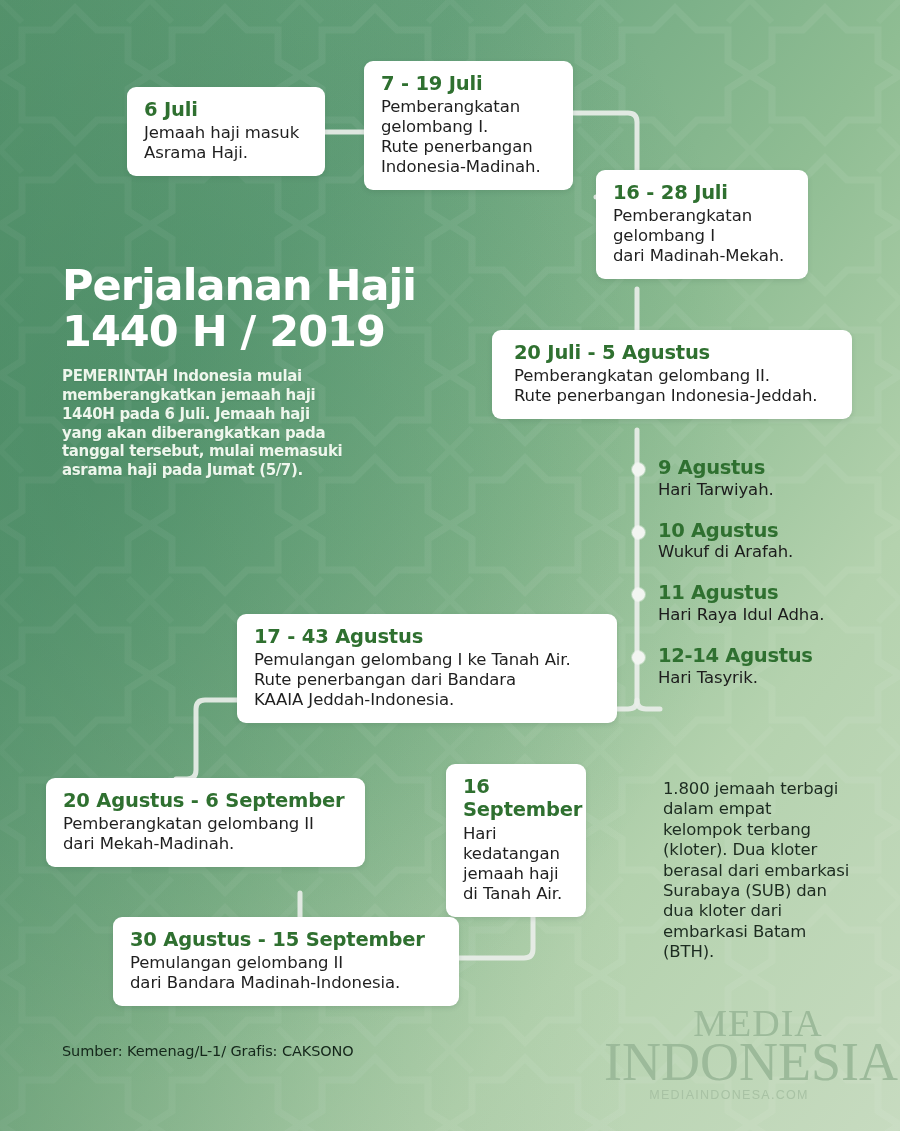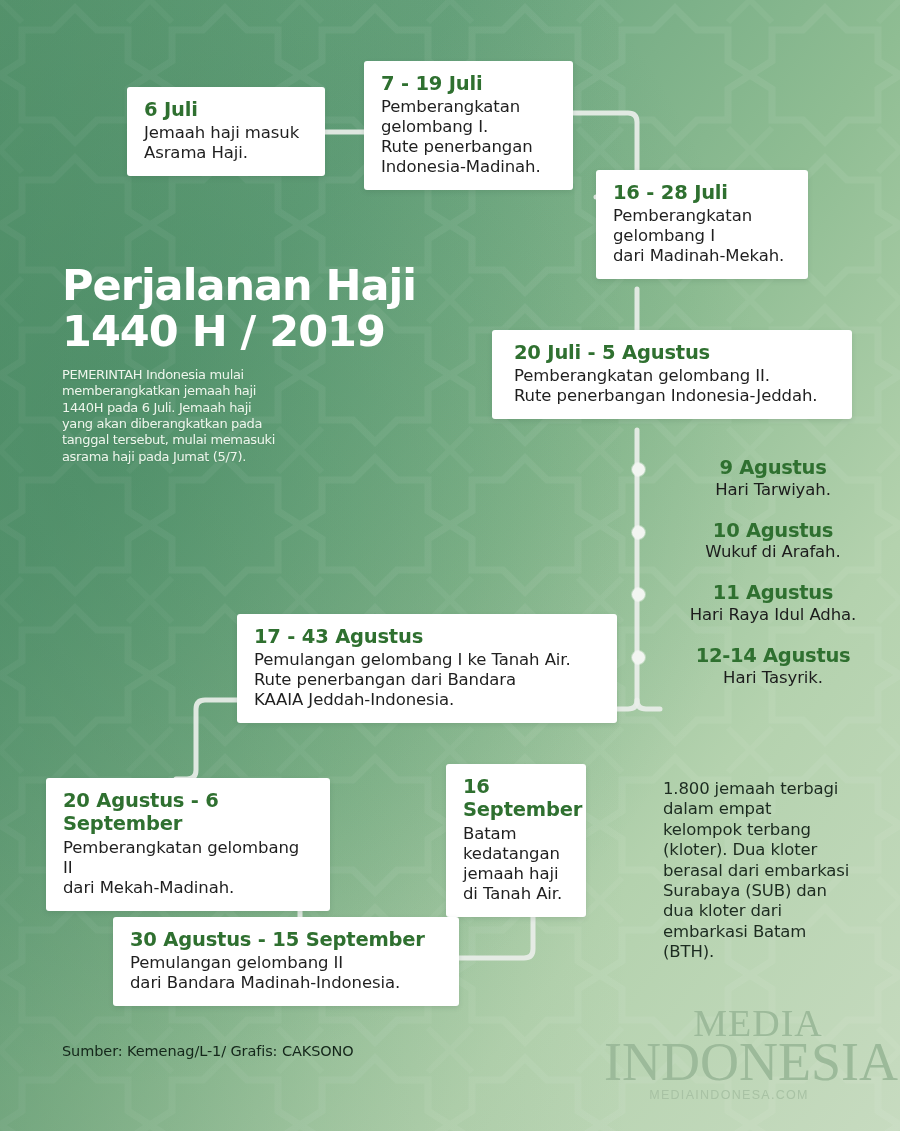--- a/index.html
+++ b/index.html
@@ -24,47 +24,47 @@
     position:absolute;inset:0;pointer-events:none;
     background:linear-gradient(90deg, rgba(60,120,85,0.30) 0%, rgba(60,120,85,0.10) 35%, rgba(255,255,255,0.0) 70%);
   }
 
   
   #wires{position:absolute;inset:0;pointer-events:none;}
   .wire{fill:none;stroke:#e9eee9;stroke-width:5;stroke-linecap:round;stroke-linejoin:round;opacity:.92;}
 
   
   .card{
-    position:absolute;background:#ffffff;border-radius:3px;
+    position:absolute;background:#ffffff;border-radius:9px;
     box-shadow:0 2px 5px rgba(40,80,55,.14);
     padding:11px 17px 13px 17px;box-sizing:border-box;
   }
   .card .date{
     color:#2f7030;font-weight:bold;font-size:19.5px;line-height:1.2;
     margin:0 0 2px 0;letter-spacing:-.2px;
   }
   .card .desc{
     color:#1f1f1f;font-size:16.5px;line-height:1.21;margin:0;
     white-space:pre-line;letter-spacing:-.1px;
   }
 
   
   #titleblock{position:absolute;left:62px;top:262px;width:400px;}
   #titleblock h1{
     margin:0;color:#ffffff;font-weight:bold;
     font-size:43px;line-height:1.08;letter-spacing:-1px;white-space:pre-line;
   }
   #titleblock p{
-    margin:12px 0 0 0;color:#eef6ec;font-weight:normal;
-    font-size:13px;line-height:1.26;white-space:pre-line;letter-spacing:-.35px;
+    margin:12px 0 0 0;color:#eef6ec;font-weight:bold;
+    font-size:15px;line-height:1.26;white-space:pre-line;letter-spacing:-.35px;
     text-shadow:0 1px 1px rgba(60,110,80,.25);
   }
 
   
-  #milestones{position:absolute;left:658px;top:456px;width:230px;text-align:center;}
+  #milestones{position:absolute;left:658px;top:456px;width:230px;}
   .ms{position:relative;margin-bottom:19px;}
   .ms:last-child{margin-bottom:12px;}
   .ms .dot{
     position:absolute;left:-26px;top:7px;width:13px;height:13px;border-radius:50%;
     background:#f2f5f1;box-shadow:0 0 0 1px rgba(255,255,255,.35);
   }
   .ms .d{color:#2f7030;font-weight:bold;font-size:19.5px;line-height:1.22;letter-spacing:-.3px;}
   .ms .t{color:#1c1c1c;font-size:16.5px;line-height:1.2;letter-spacing:-.1px;}
 
   
@@ -153,29 +153,29 @@
 Rute penerbangan Indonesia-Jeddah.</div>
   </div>
 
   <div class="card" style="left:237px;top:614px;width:380px;">
     <div class="date">17 - 43 Agustus</div>
     <div class="desc">Pemulangan gelombang I ke Tanah Air.
 Rute penerbangan dari Bandara
 KAAIA Jeddah-Indonesia.</div>
   </div>
 
-  <div class="card" style="left:46px;top:778px;width:284px;">
+  <div class="card" style="left:46px;top:778px;width:319px;">
     <div class="date">20 Agustus - 6 September</div>
     <div class="desc">Pemberangkatan gelombang II
 dari Mekah-Madinah.</div>
   </div>
 
   <div class="card" style="left:446px;top:764px;width:140px;">
     <div class="date">16 September</div>
-    <div class="desc">Batam kedatangan
+    <div class="desc">Hari kedatangan
 jemaah haji
 di Tanah Air.</div>
   </div>
 
   <div class="card" style="left:113px;top:917px;width:346px;">
     <div class="date">30 Agustus - 15 September</div>
     <div class="desc">Pemulangan gelombang II
 dari Bandara Madinah-Indonesia.</div>
   </div>
 

